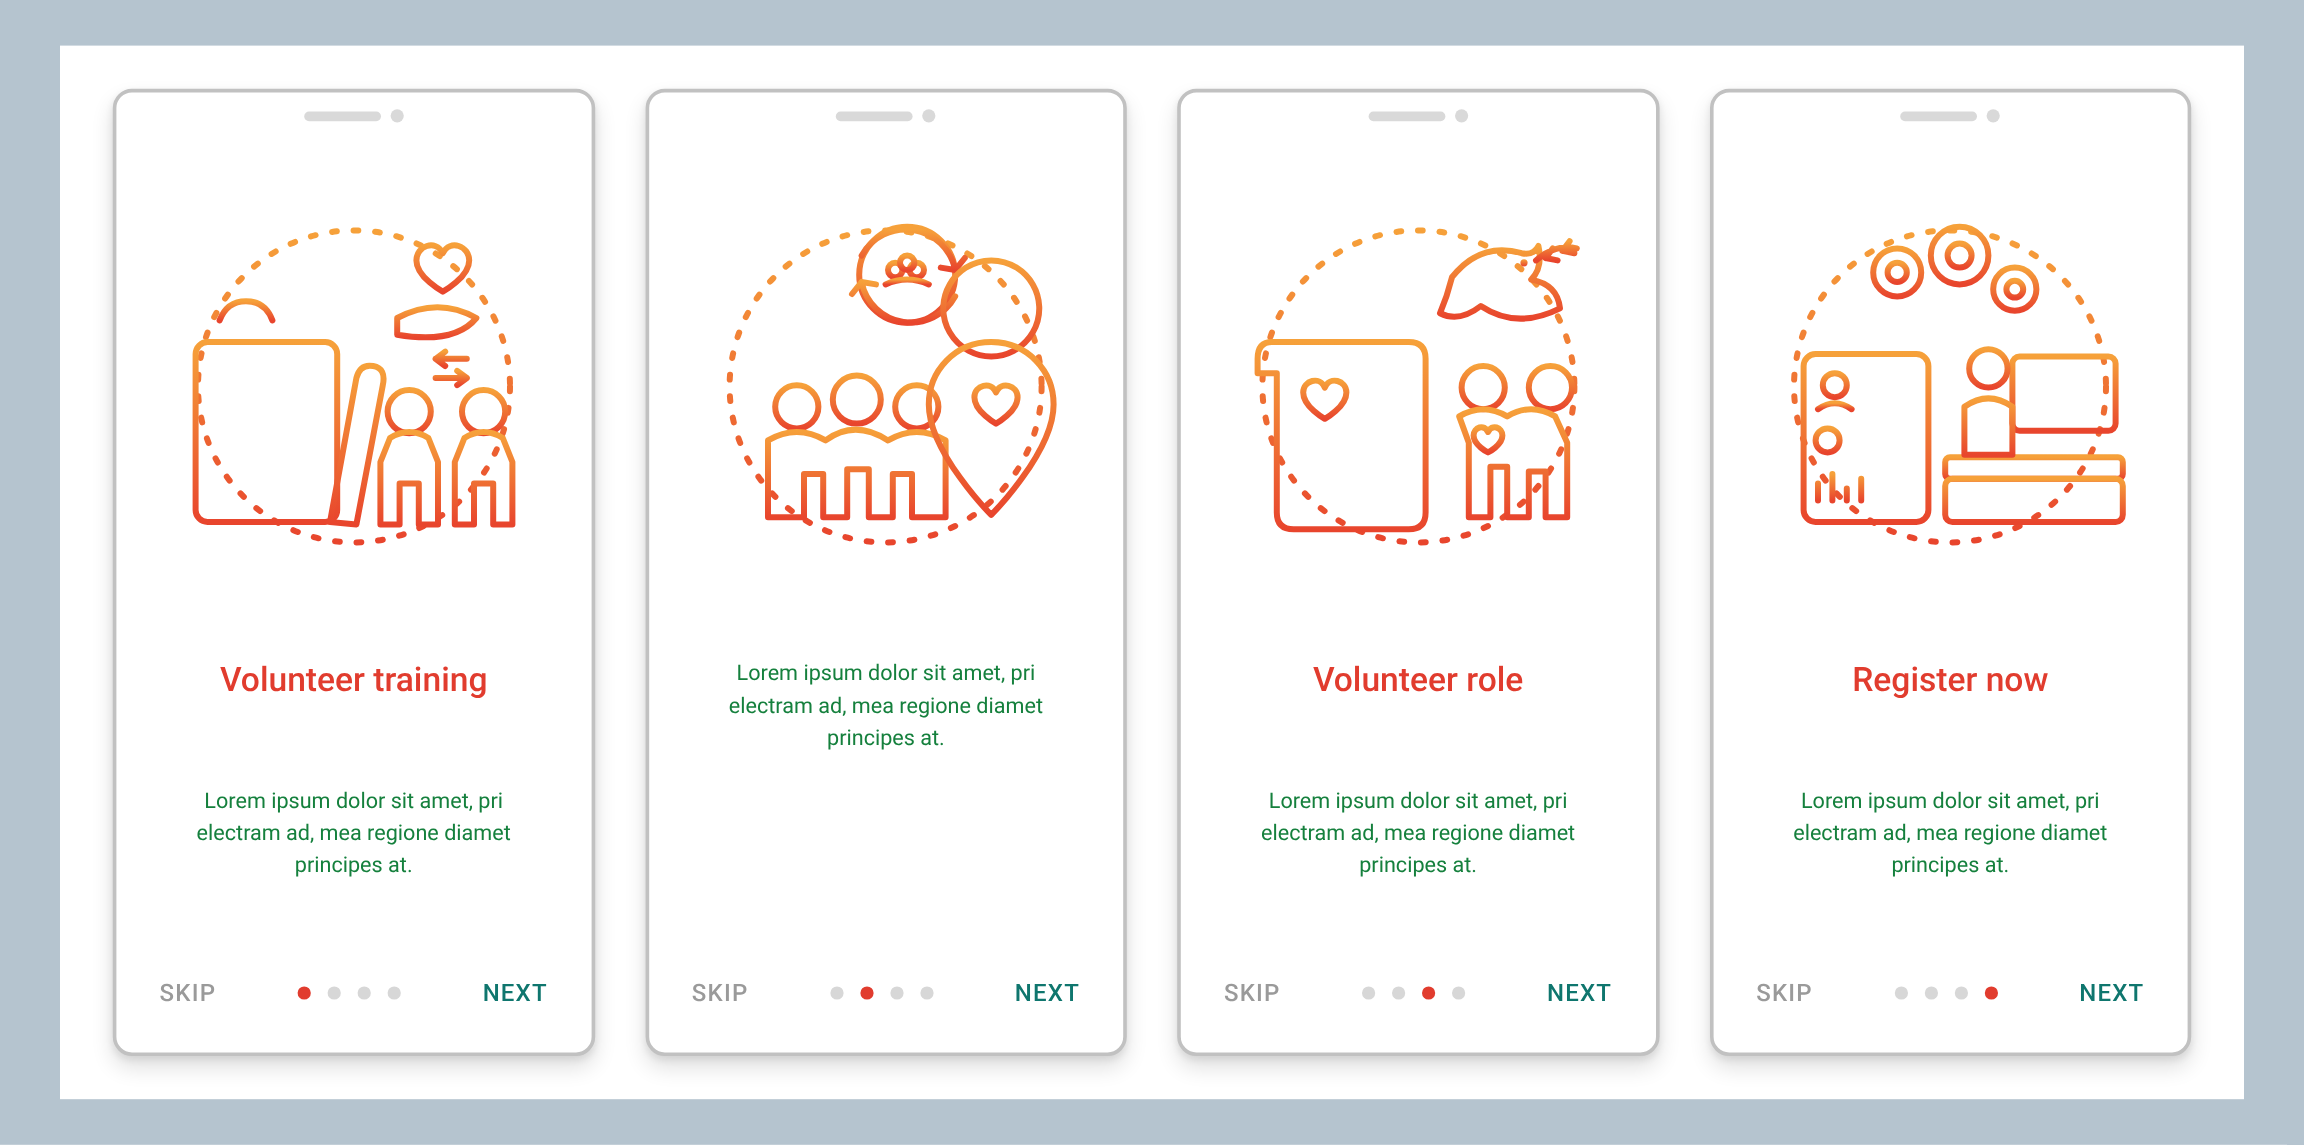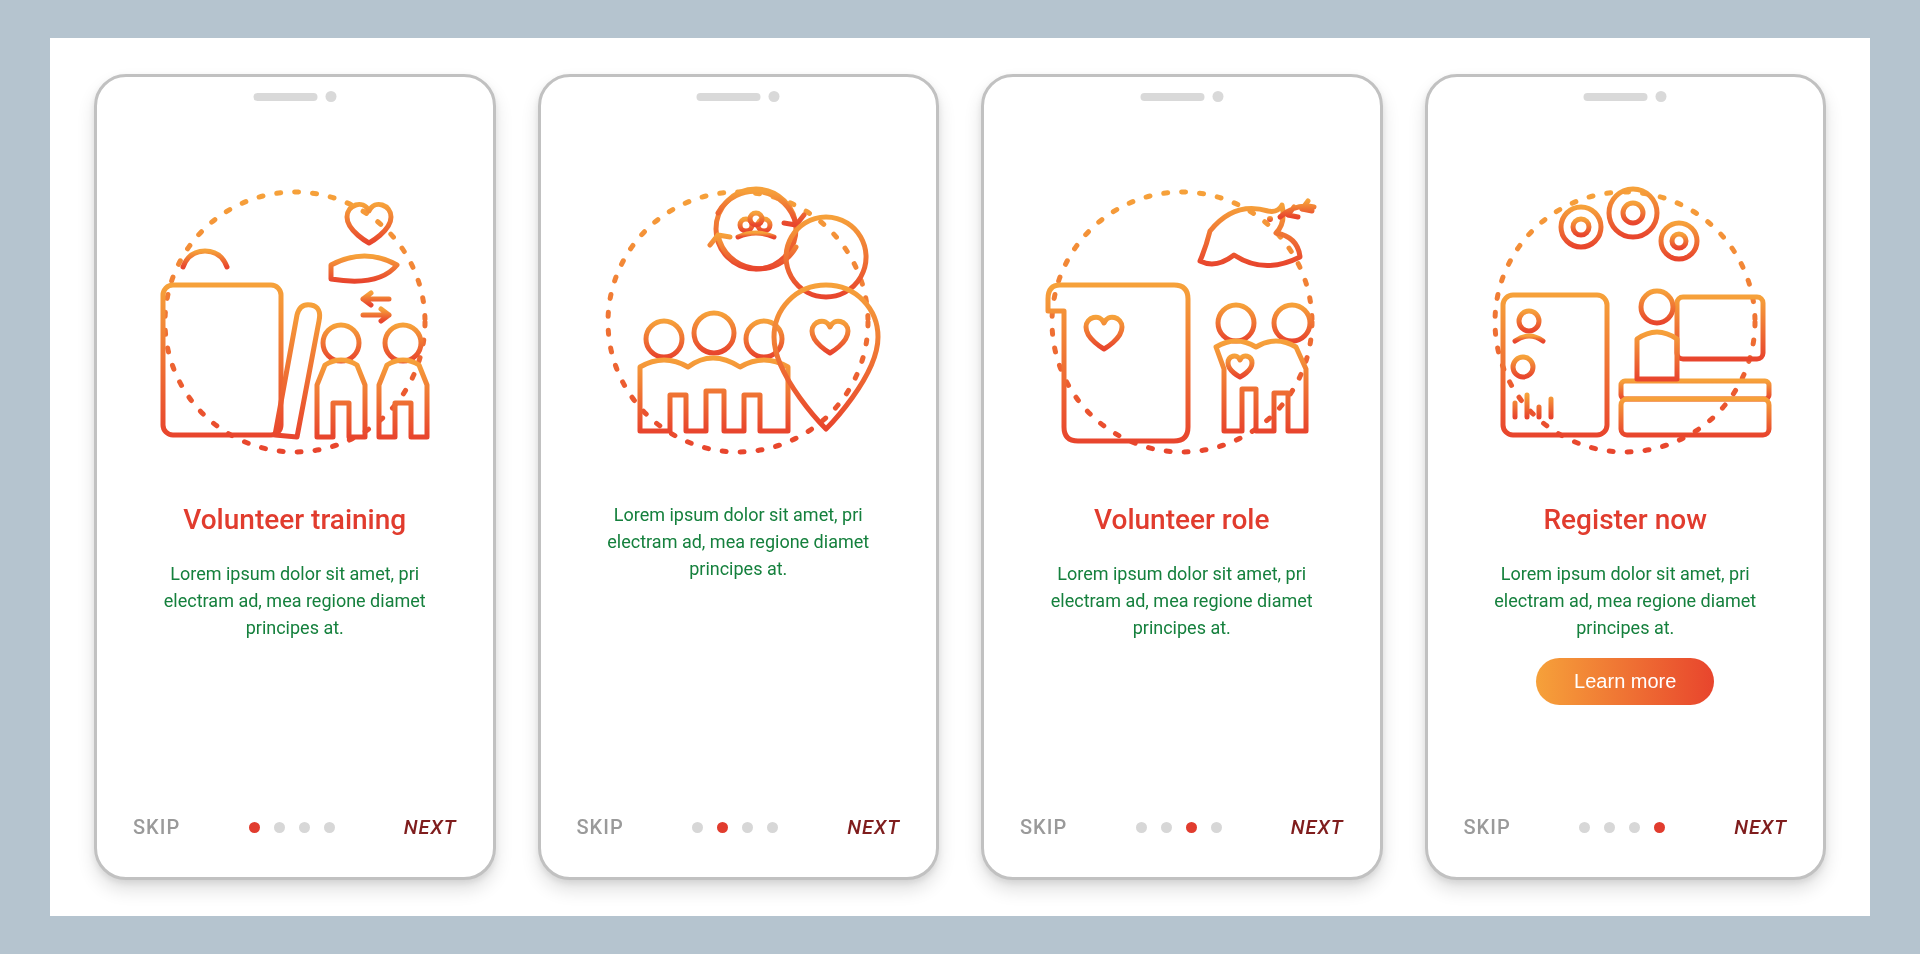--- a/index.html
+++ b/index.html
@@ -20,26 +20,27 @@
     display: flex;
     gap: 42px;
     padding: 36px 44px;
     align-items: stretch;
     justify-content: center;
   }
   .phone {
     flex: 1;
     background: #fff;
     border: 3px solid #c1c1c1;
-    border-radius: 32px;
+    border-radius: 16px;
     box-shadow: 0 10px 18px rgba(0,0,0,0.12), 0 3px 6px rgba(0,0,0,0.08);
     position: relative;
     display: flex;
     flex-direction: column;
     padding: 30px 24px 22px;
+    gap: 47px;
   }
   .notch {
     position: absolute;
     top: 14px;
     left: 50%;
     transform: translateX(-50%);
     display: flex;
     align-items: center;
     gap: 8px;
   }
@@ -92,21 +93,21 @@
     padding: 14px 12px 16px;
     text-align: center;
   }
   .skip, .next {
     font-size: 20px;
     letter-spacing: 1px;
     cursor: pointer;
     font-weight: 500;
   }
   .skip { color: #9a9a9a; }
-  .next { color: #7f1d1d; font-style: italic; }
+  .next { color: #0f766e; }
   .dots { display: flex; gap: 14px; }
   .pdot {
     width: 11px; height: 11px; border-radius: 50%;
     background: #d7d7d7;
   }
   .pdot.active { background: #e13c2e; }
 
   
   .grad-stroke { stroke: url(#grad); fill: none; stroke-width: 5; stroke-linecap: round; stroke-linejoin: round; }
   .grad-fill   { fill: url(#grad); }
@@ -303,21 +304,20 @@
         <rect class="grad-stroke" x="212" y="130" width="86" height="62" rx="6"></rect>
         <line class="grad-stroke" x1="254" y1="192" x2="254" y2="208"></line>
         <line class="grad-stroke" x1="236" y1="208" x2="272" y2="208"></line>
         <circle class="grad-stroke" cx="192" cy="140" r="16"></circle>
         <path class="grad-stroke" d="M172 172 q20-14 40 0 v40 h-40z"></path>
       </svg>
     </div>
 
     <div class="heading">Register now</div>
     <div class="body">Lorem ipsum dolor sit amet, pri electram ad, mea regione diamet principes at.</div>
-    <button class="cta">Learn more</button>
 
     <div class="footer">
       <span class="skip">SKIP</span>
       <span class="dots">
         <span class="pdot"></span>
         <span class="pdot"></span>
         <span class="pdot"></span>
         <span class="pdot active"></span>
       </span>
       <span class="next">NEXT</span>

